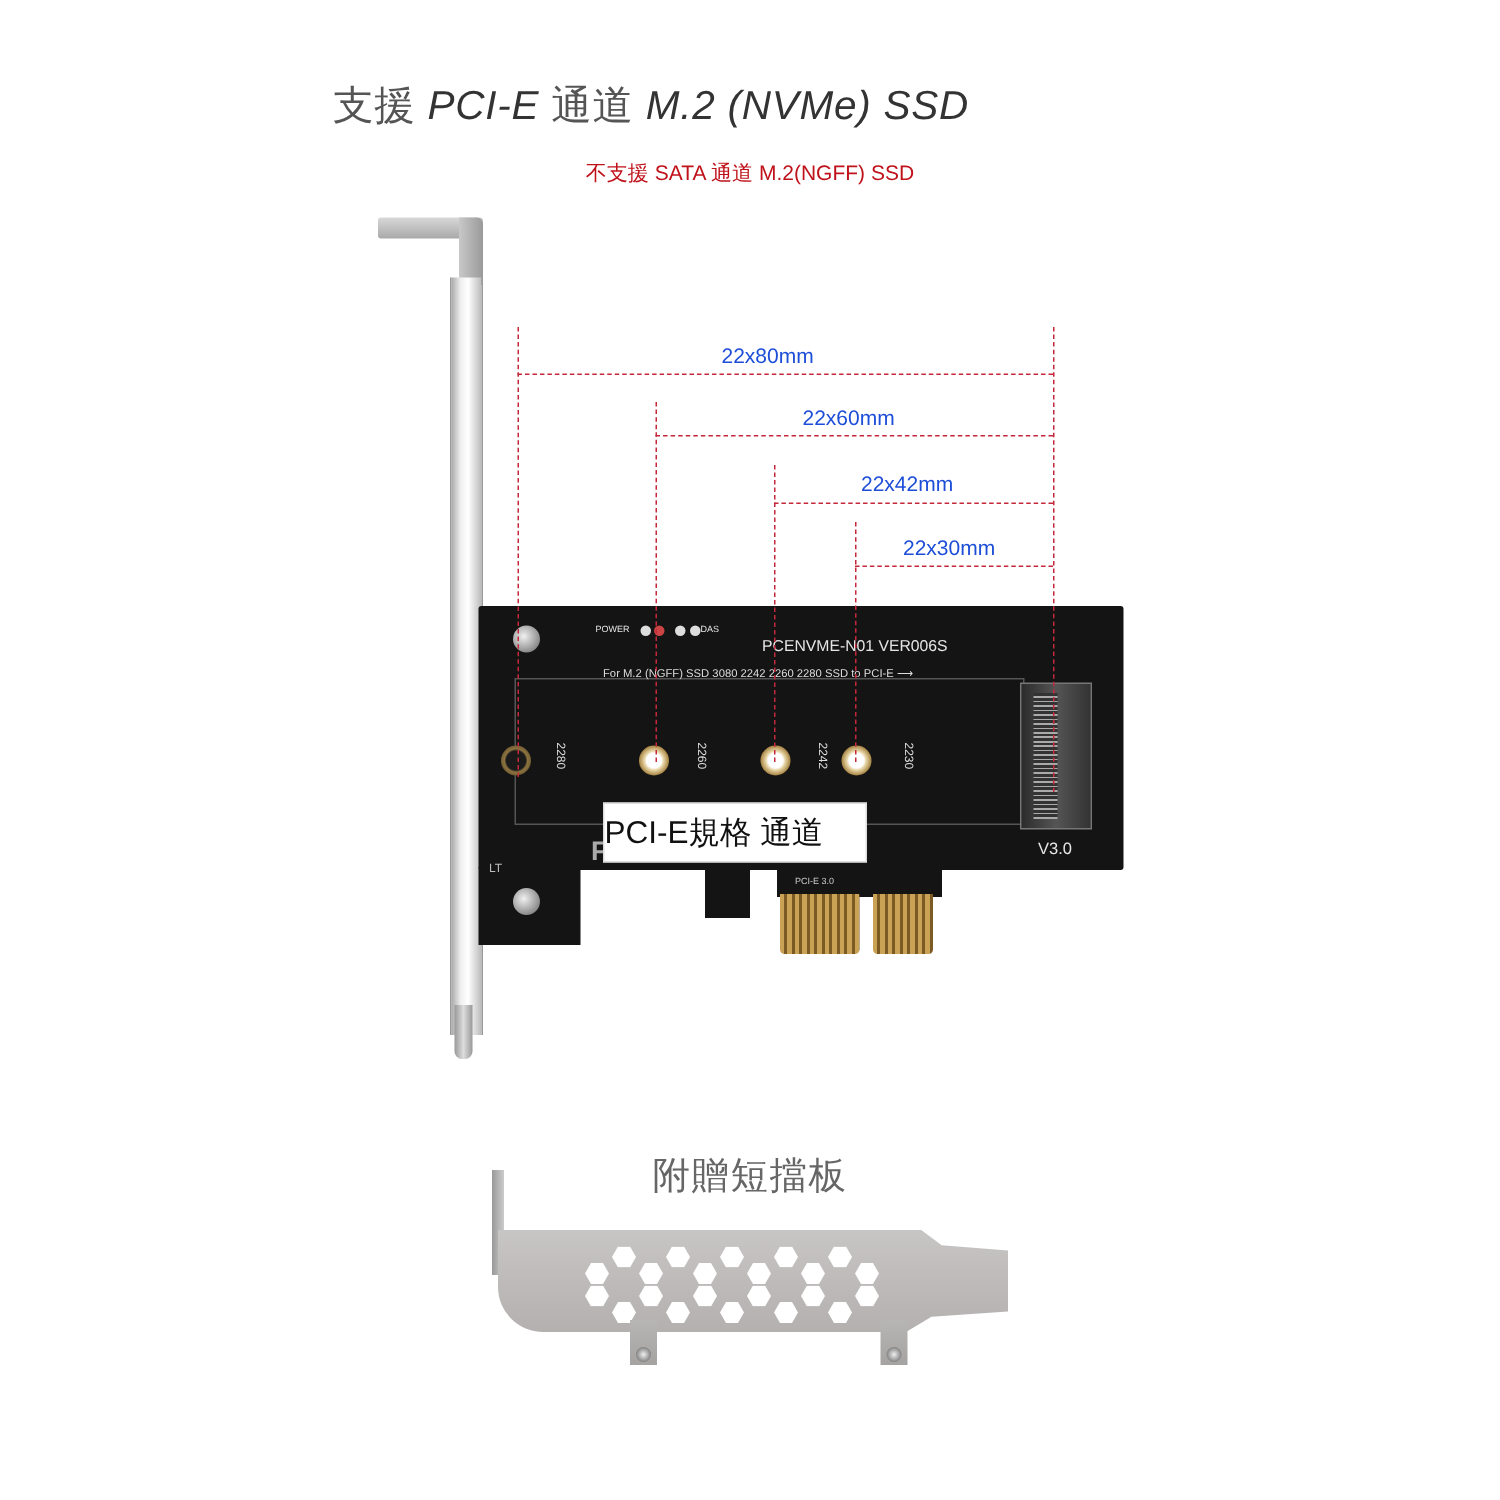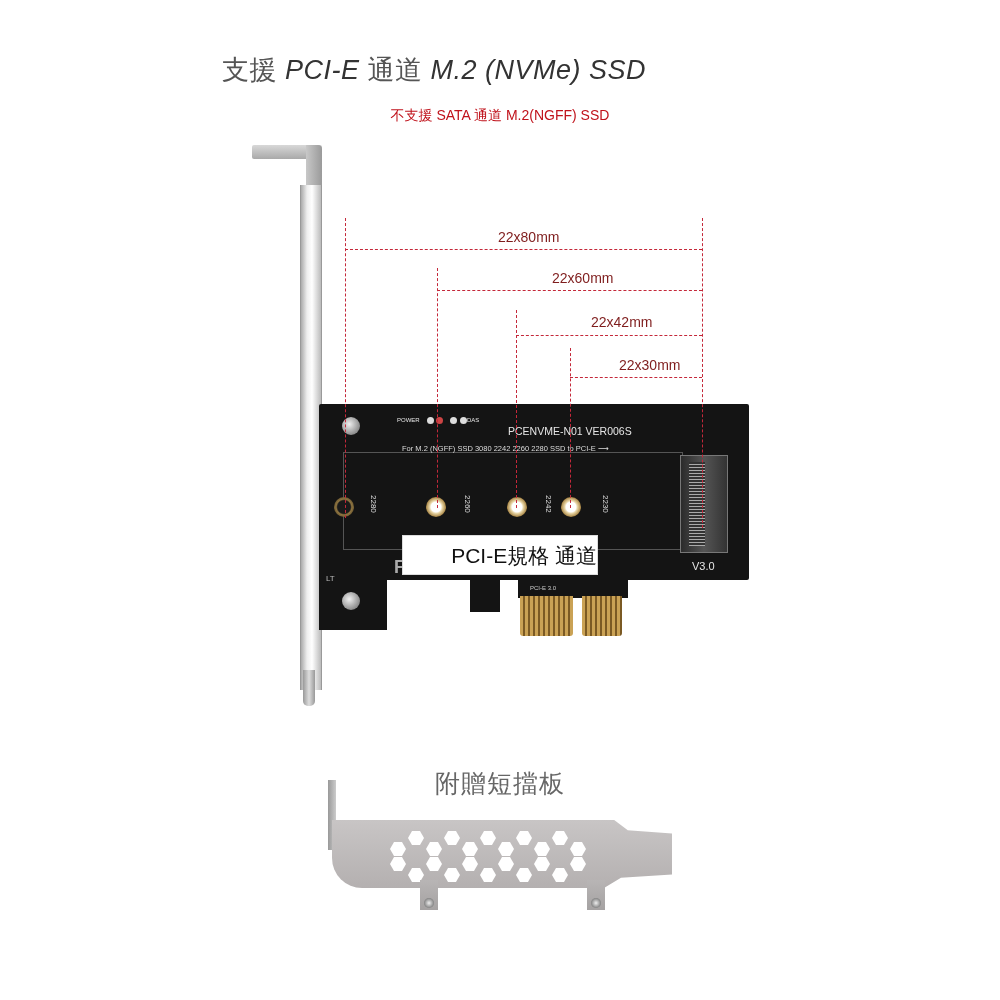--- a/index.html
+++ b/index.html
@@ -40,23 +40,23 @@
   .standoff.empty { background: radial-gradient(circle, #1a1a1a 0 45%, #8e7440 55%, #3a2f18 100%); }
   .connector { position: absolute; left: 680px; top: 455px; width: 48px; height: 98px; background: linear-gradient(90deg, #2b2b2b, #555, #333); border: 1px solid #777; }
   .connector::before { content: ""; position: absolute; left: 8px; top: 6px; width: 16px; height: 84px; background: repeating-linear-gradient(0deg, #aaa 0 1px, #333 1px 3px); }
   .slot-outline { position: absolute; left: 343px; top: 452px; width: 340px; height: 98px; border: 1px solid #555; }
 
   .led { position: absolute; width: 7px; height: 7px; border-radius: 50%; background: #ddd; }
 
   
   .vline { position: absolute; width: 0; border-left: 1.5px dashed #c4283a; }
   .hline { position: absolute; height: 0; border-top: 1.5px dashed #c4283a; }
-  .dim-label { position: absolute; font-size: 14px; color: #7f1d1d; white-space: nowrap; margin-left: 17px; }
+  .dim-label { position: absolute; font-size: 14px; color: #1d4ed8; white-space: nowrap; }
 
-  .callout { position: absolute; left: 402px; top: 535px; width: 196px; height: 40px; background: #ffffff; border: 1px solid #ddd; font-size: 21px; color: #111; line-height: 40px; text-align: right; }
+  .callout { position: absolute; left: 402px; top: 535px; width: 176px; height: 40px; background: #ffffff; border: 1px solid #ddd; font-size: 21px; color: #111; line-height: 40px; text-align: left; }
 
   
   .sb-label { position: absolute; top: 767px; left: 0; width: 1000px; text-align: center; font-size: 25px; color: #666; letter-spacing: 1px; }
   .sb-flange { position: absolute; left: 328px; top: 780px; width: 8px; height: 70px; background: linear-gradient(90deg, #999, #ccc); }
   .sb-plate { position: absolute; left: 332px; top: 820px; width: 340px; height: 68px; background: linear-gradient(180deg, #c8c5c5, #b4b0b0); border-radius: 0 0 0 30px; clip-path: polygon(0 0, 83% 0, 87% 15%, 100% 20%, 100% 80%, 85% 85%, 80% 100%, 0 100%); }
   .sb-hole { position: absolute; width: 16px; height: 14px; background: #fff; clip-path: polygon(25% 0, 75% 0, 100% 50%, 75% 100%, 25% 100%, 0 50%); }
   .sb-foot { position: absolute; top: 880px; width: 18px; height: 30px; background: linear-gradient(#b8b5b5, #a5a2a2); }
   .sb-foot .nut { position: absolute; left: 4px; top: 18px; width: 10px; height: 10px; border-radius: 50%; background: radial-gradient(#eee, #555); }
 </style>
 </head>

